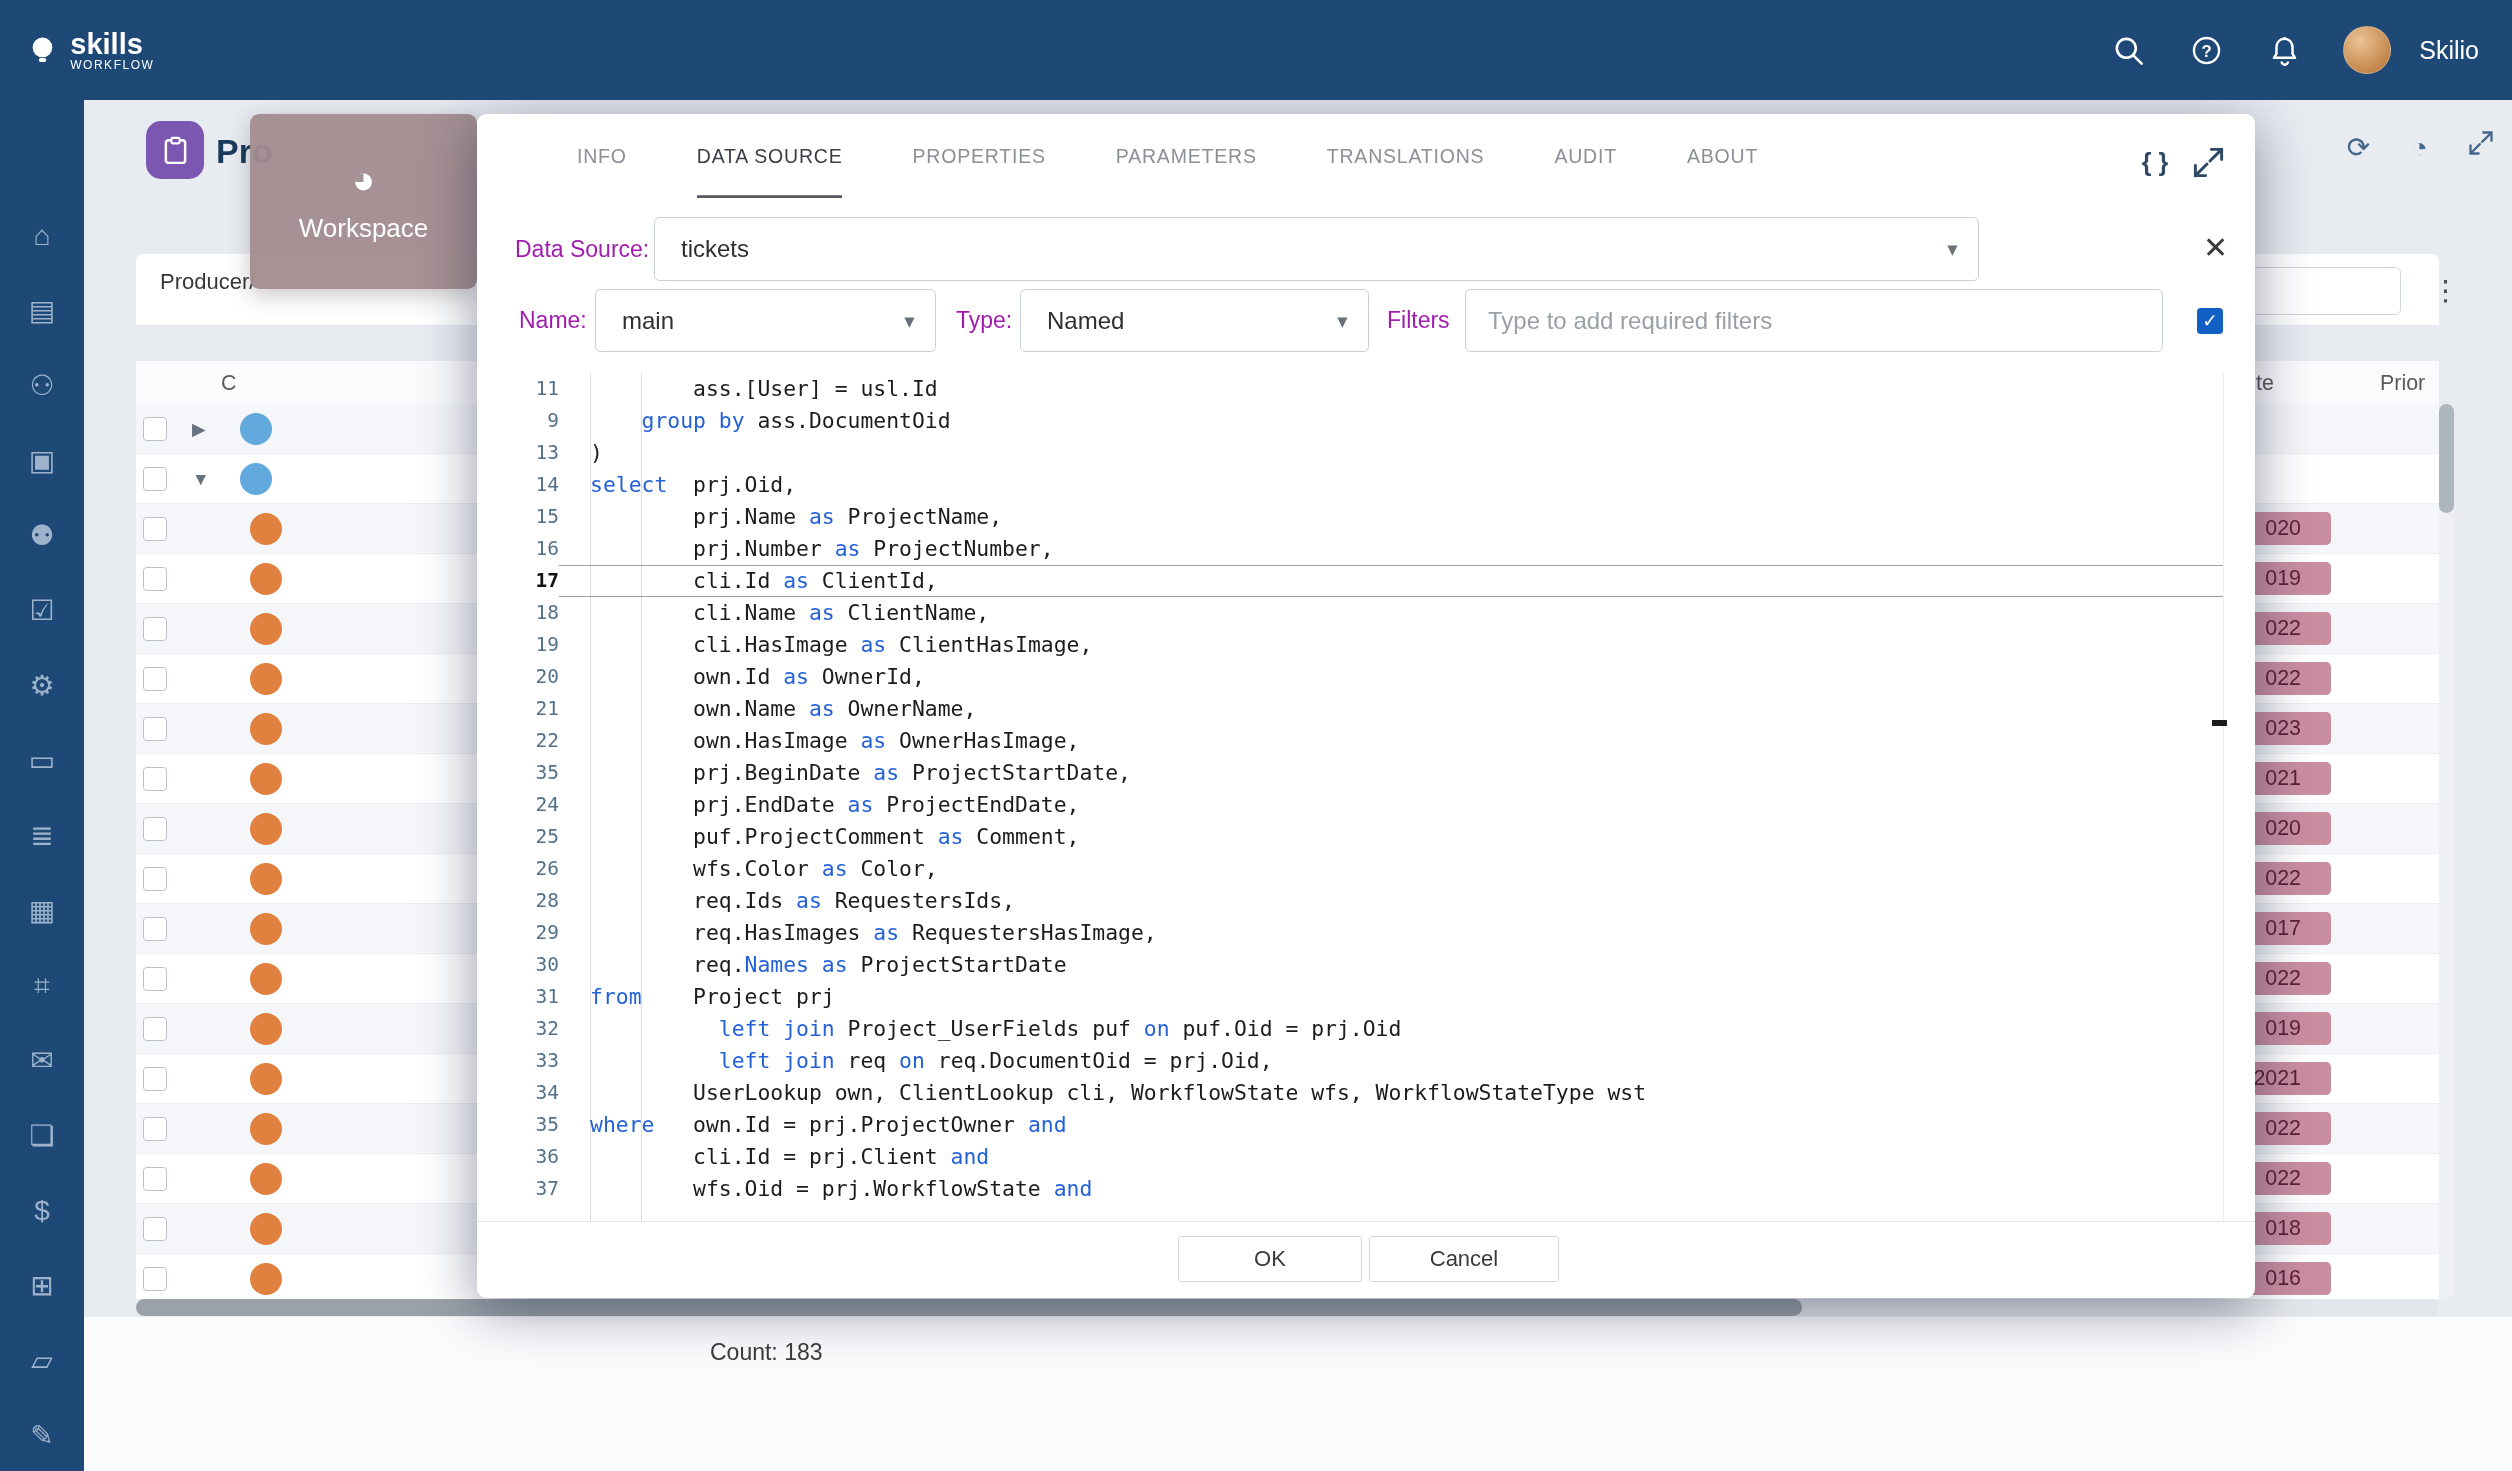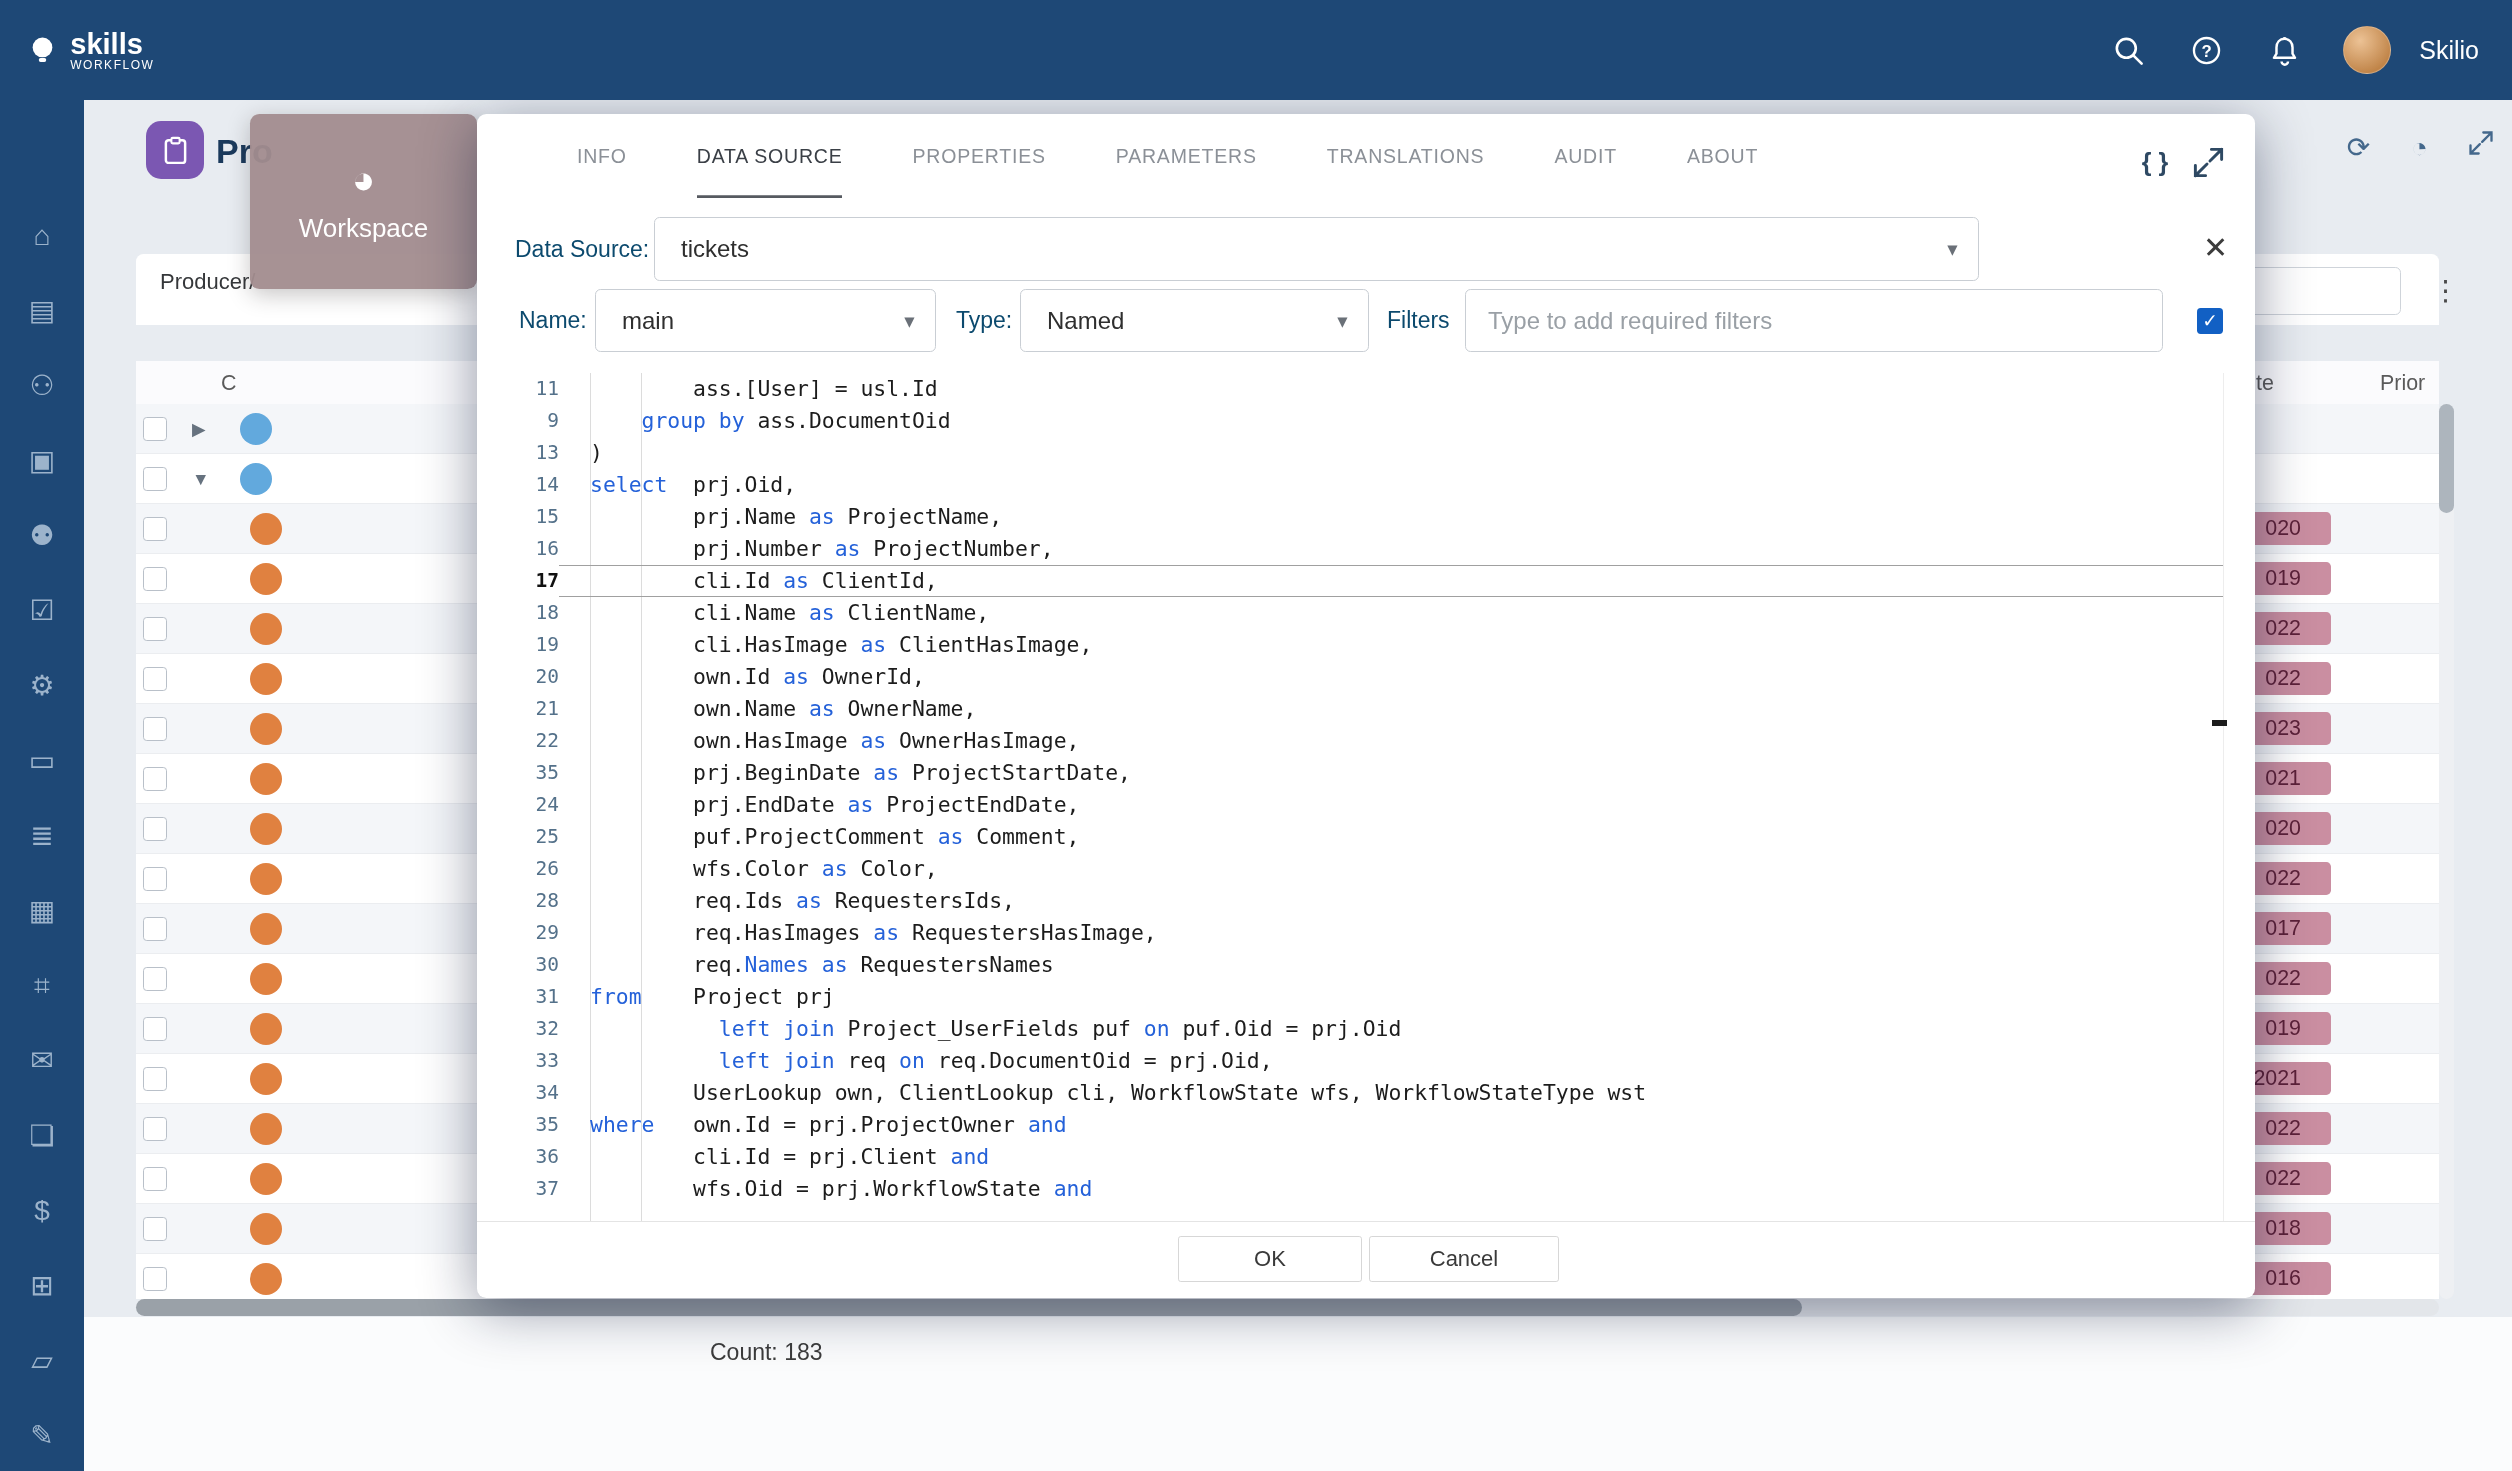--- a/index.html
+++ b/index.html
@@ -56,21 +56,21 @@
   .ws-label{color:#fff;font-size:26px}
 
   
   #modal{position:absolute;left:477px;top:114px;width:1778px;height:1184px;background:#fff;border-radius:9.3px;z-index:10;box-shadow:0 11px 56px rgba(15,25,55,.45);overflow:hidden}
   .mtabs{position:absolute;left:0;top:0;width:1778px;height:84px;display:flex;padding-left:100px;gap:70px}
   .mtab{line-height:84px;font-size:19.5px;letter-spacing:0.8px;color:#8b9097;cursor:pointer;white-space:nowrap}
   .mtab.active{color:#3a3f46;box-shadow:inset 0 -2.8px 0 #565a60}
   .braces-btn{position:absolute;left:1654px;top:24px;width:48px;height:48px;font-size:25px;font-weight:600;color:#2e4963;text-align:center;line-height:48px;cursor:pointer}
   .expand-btn{position:absolute;left:1714px;top:31px;width:35px;height:35px;cursor:pointer}
   .close-btn{position:absolute;left:1717px;top:112px;width:43px;height:43px;font-size:30px;color:#3c3c3c;text-align:center;line-height:43px;cursor:pointer}
-  .flabel{position:absolute;font-size:23px;color:#0c4a6e;line-height:33px}
+  .flabel{position:absolute;font-size:23px;color:#a21caf;line-height:33px}
   .dd{position:absolute;height:64px;border:0.9px solid #c9ced4;border-radius:5.6px;background:#fff;cursor:pointer}
   .dd .ddtxt{position:absolute;left:26px;top:0;line-height:62px;font-size:24px;color:#2f2f2f}
   .dd .caret{position:absolute;right:20.5px;top:0;line-height:62px;font-size:20.5px;color:#6a7078}
   .filters-input{position:absolute;left:988px;top:175px;width:698px;height:63px;border:0.9px solid #c9ced4;border-radius:5.6px;font-size:24px;color:#333;padding-left:22px;font-family:"Liberation Sans",sans-serif;outline:none}
   .filters-input::placeholder{color:#9aa0a6}
   .mcheck{position:absolute;left:1720px;top:194px;width:26px;height:26px;background:#1260c4;border-radius:3.7px;color:#fff;font-size:18.6px;line-height:26px;text-align:center;cursor:pointer}
   #editor{position:absolute;left:0;top:259px;width:1778px;height:849px;overflow:hidden}
   .iguide{position:absolute;top:0;width:0.9px;height:849px;background:#dcdcdc}
   .cl{position:relative;display:flex;height:32px;line-height:32px;font-family:"DejaVu Sans Mono","Liberation Mono",monospace;font-size:21.4px;cursor:text}
   .gut{width:82px;text-align:right;color:#54718a;font-size:19.5px;flex:none}
@@ -343,21 +343,21 @@
           <div class="cl">
             <span class="gut">28</span>
             <span class="code"><span class="tx">        req.Ids </span><span class="kw">as</span><span class="tx"> RequestersIds,</span></span>
           </div>
           <div class="cl">
             <span class="gut">29</span>
             <span class="code"><span class="tx">        req.HasImages </span><span class="kw">as</span><span class="tx"> RequestersHasImage,</span></span>
           </div>
           <div class="cl">
             <span class="gut">30</span>
-            <span class="code"><span class="tx">        req.</span><span class="kw">Names</span><span class="tx"> </span><span class="kw">as</span><span class="tx"> RequestersNames</span></span>
+            <span class="code"><span class="tx">        req.</span><span class="kw">Names</span><span class="tx"> </span><span class="kw">as</span><span class="tx"> ProjectStartDate</span></span>
           </div>
           <div class="cl">
             <span class="gut">31</span>
             <span class="code"><span class="kw">from</span><span class="tx">    Project prj</span></span>
           </div>
           <div class="cl">
             <span class="gut">32</span>
             <span class="code"><span class="tx">          </span><span class="kw">left join</span><span class="tx"> Project_UserFields puf </span><span class="kw">on</span><span class="tx"> puf.Oid = prj.Oid</span></span>
           </div>
           <div class="cl">

